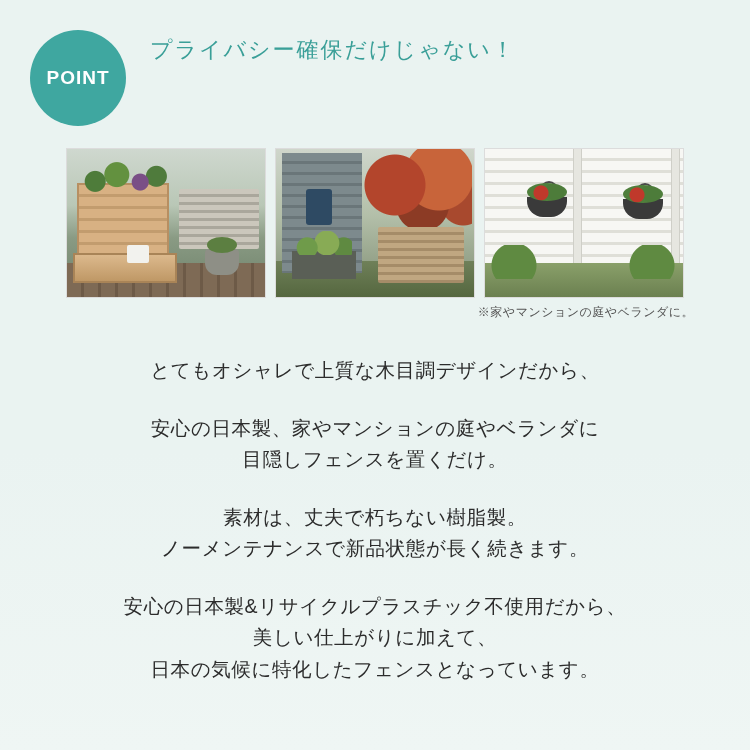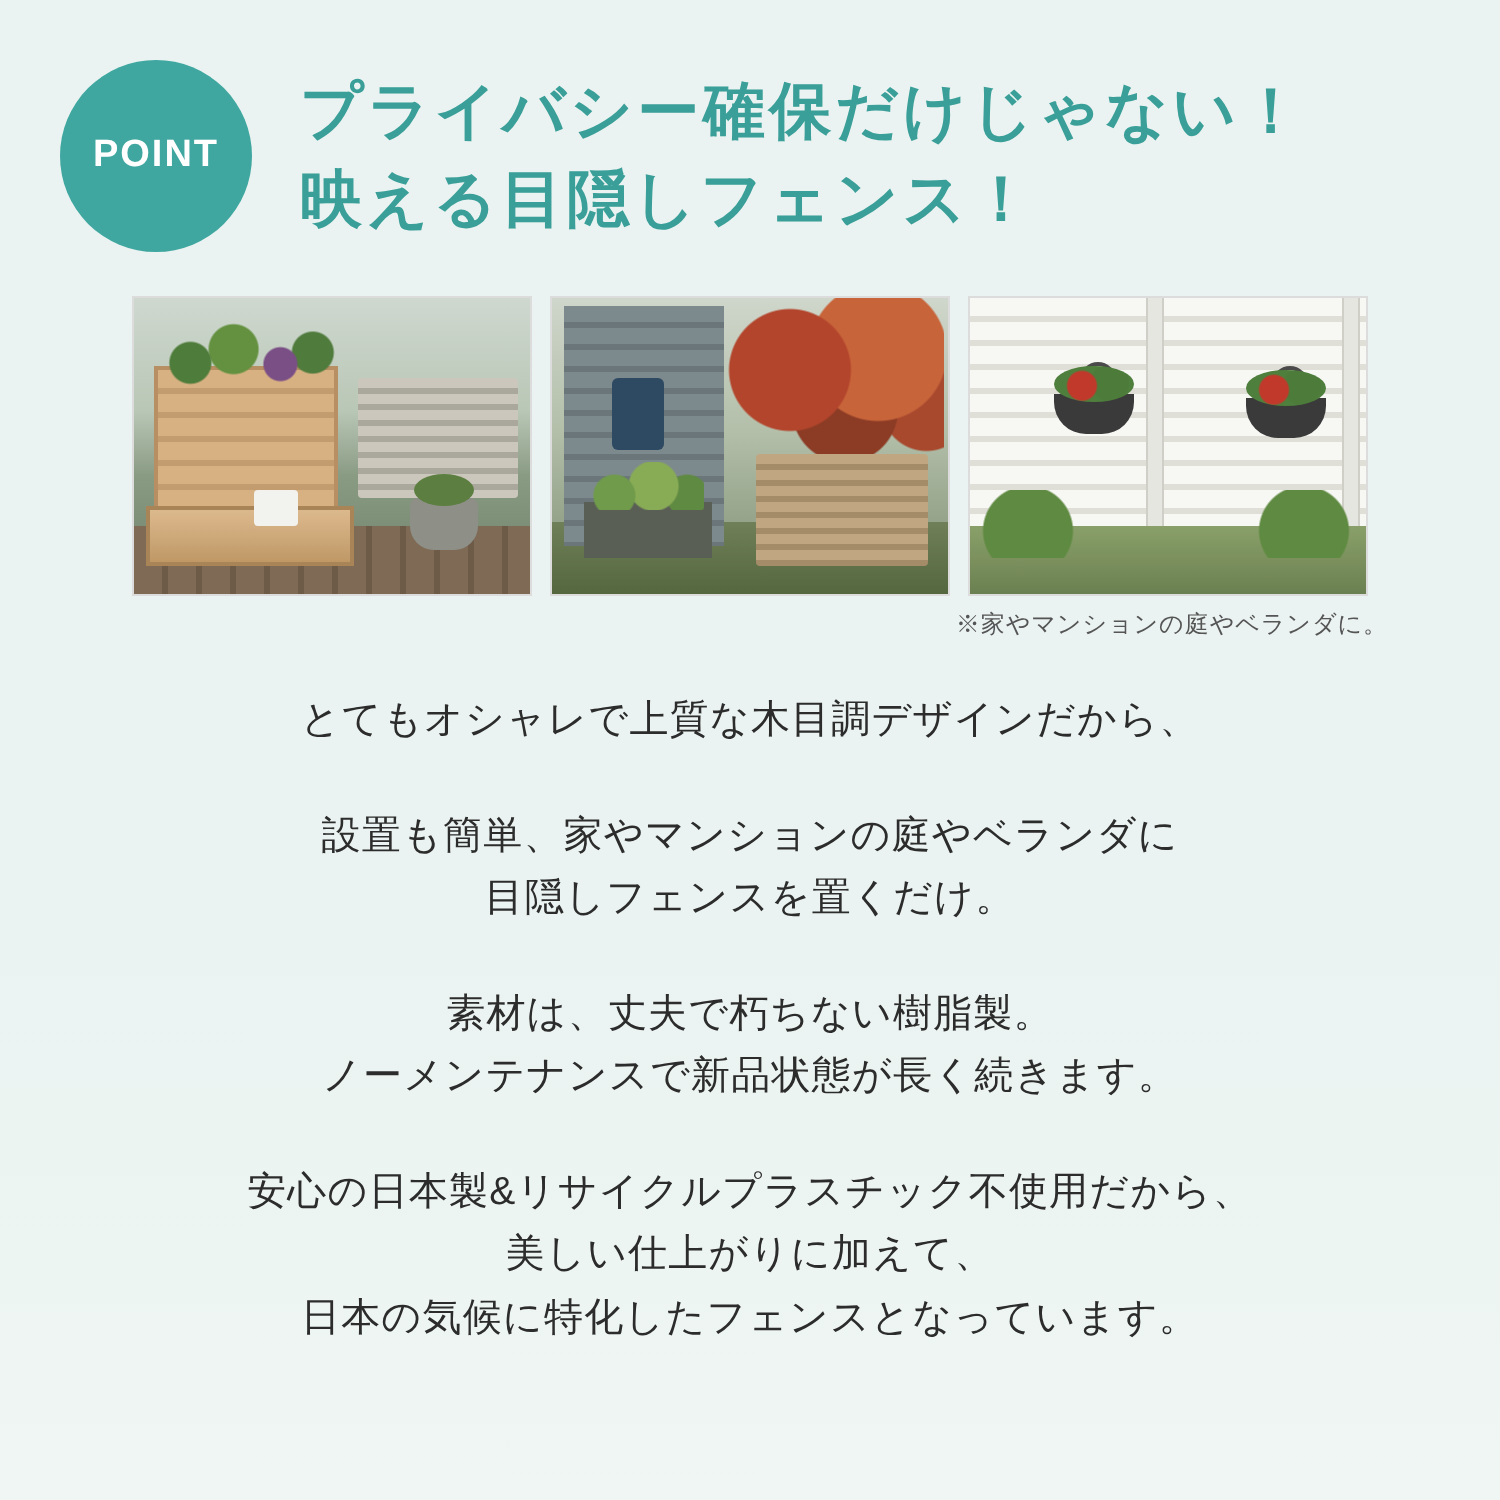--- a/index.html
+++ b/index.html
@@ -40,25 +40,25 @@
     font-weight: bold;
     letter-spacing: 1px;
     flex: 0 0 auto;
     margin-top: 2px;
   }
   .headline {
     margin-left: 24px;
     padding-top: 6px;
   }
   .headline-line {
-    font-size: 31px;
+    font-size: 22px;
     color: #3a9f98;
     letter-spacing: 2px;
     line-height: 1.42;
-    font-weight: 700;
+    font-weight: 400;
     white-space: nowrap;
   }
 
   
   .photo-row {
     display: flex;
     justify-content: center;
     gap: 9px;
     margin-top: 22px;
   }
@@ -268,21 +268,21 @@
   .photo-note {
     text-align: right;
     font-size: 12px;
     color: #555555;
     margin: 6px 56px 0 0;
     letter-spacing: 0.5px;
   }
 
   
   .body-copy {
-    margin-top: 24px;
+    margin-top: 34px;
     text-align: center;
     color: #2c2c2c;
   }
   .para {
     font-size: 19.5px;
     line-height: 1.62;
     letter-spacing: 0.6px;
     margin: 0 0 26px 0;
   }
   .para:last-child { margin-bottom: 0; }
@@ -290,21 +290,20 @@
 </style>
 </head>
 <body>
 
 <div class="page">
 
   <div class="header">
     <div class="point-badge">POINT</div>
     <div class="headline">
       <div class="headline-line">プライバシー確保だけじゃない！</div>
-      <div class="headline-line">映える目隠しフェンス！</div>
     </div>
   </div>
 
   <div class="photo-row">
 
     <div class="photo p1">
       <div class="deck"></div>
       <div class="bench"></div>
       <div class="fence"></div>
       <div class="greens"></div>
@@ -339,21 +338,21 @@
 
   <div class="photo-note">※家やマンションの庭やベランダに。</div>
 
   <div class="body-copy">
 
     <div class="para">
       <div>とてもオシャレで上質な木目調デザインだから、</div>
     </div>
 
     <div class="para">
-      <div>設置も簡単、家やマンションの庭やベランダに</div>
+      <div>安心の日本製、家やマンションの庭やベランダに</div>
       <div>目隠しフェンスを置くだけ。</div>
     </div>
 
     <div class="para">
       <div>素材は、丈夫で朽ちない樹脂製。</div>
       <div>ノーメンテナンスで新品状態が長く続きます。</div>
     </div>
 
     <div class="para">
       <div>安心の日本製&amp;リサイクルプラスチック不使用だから、</div>

